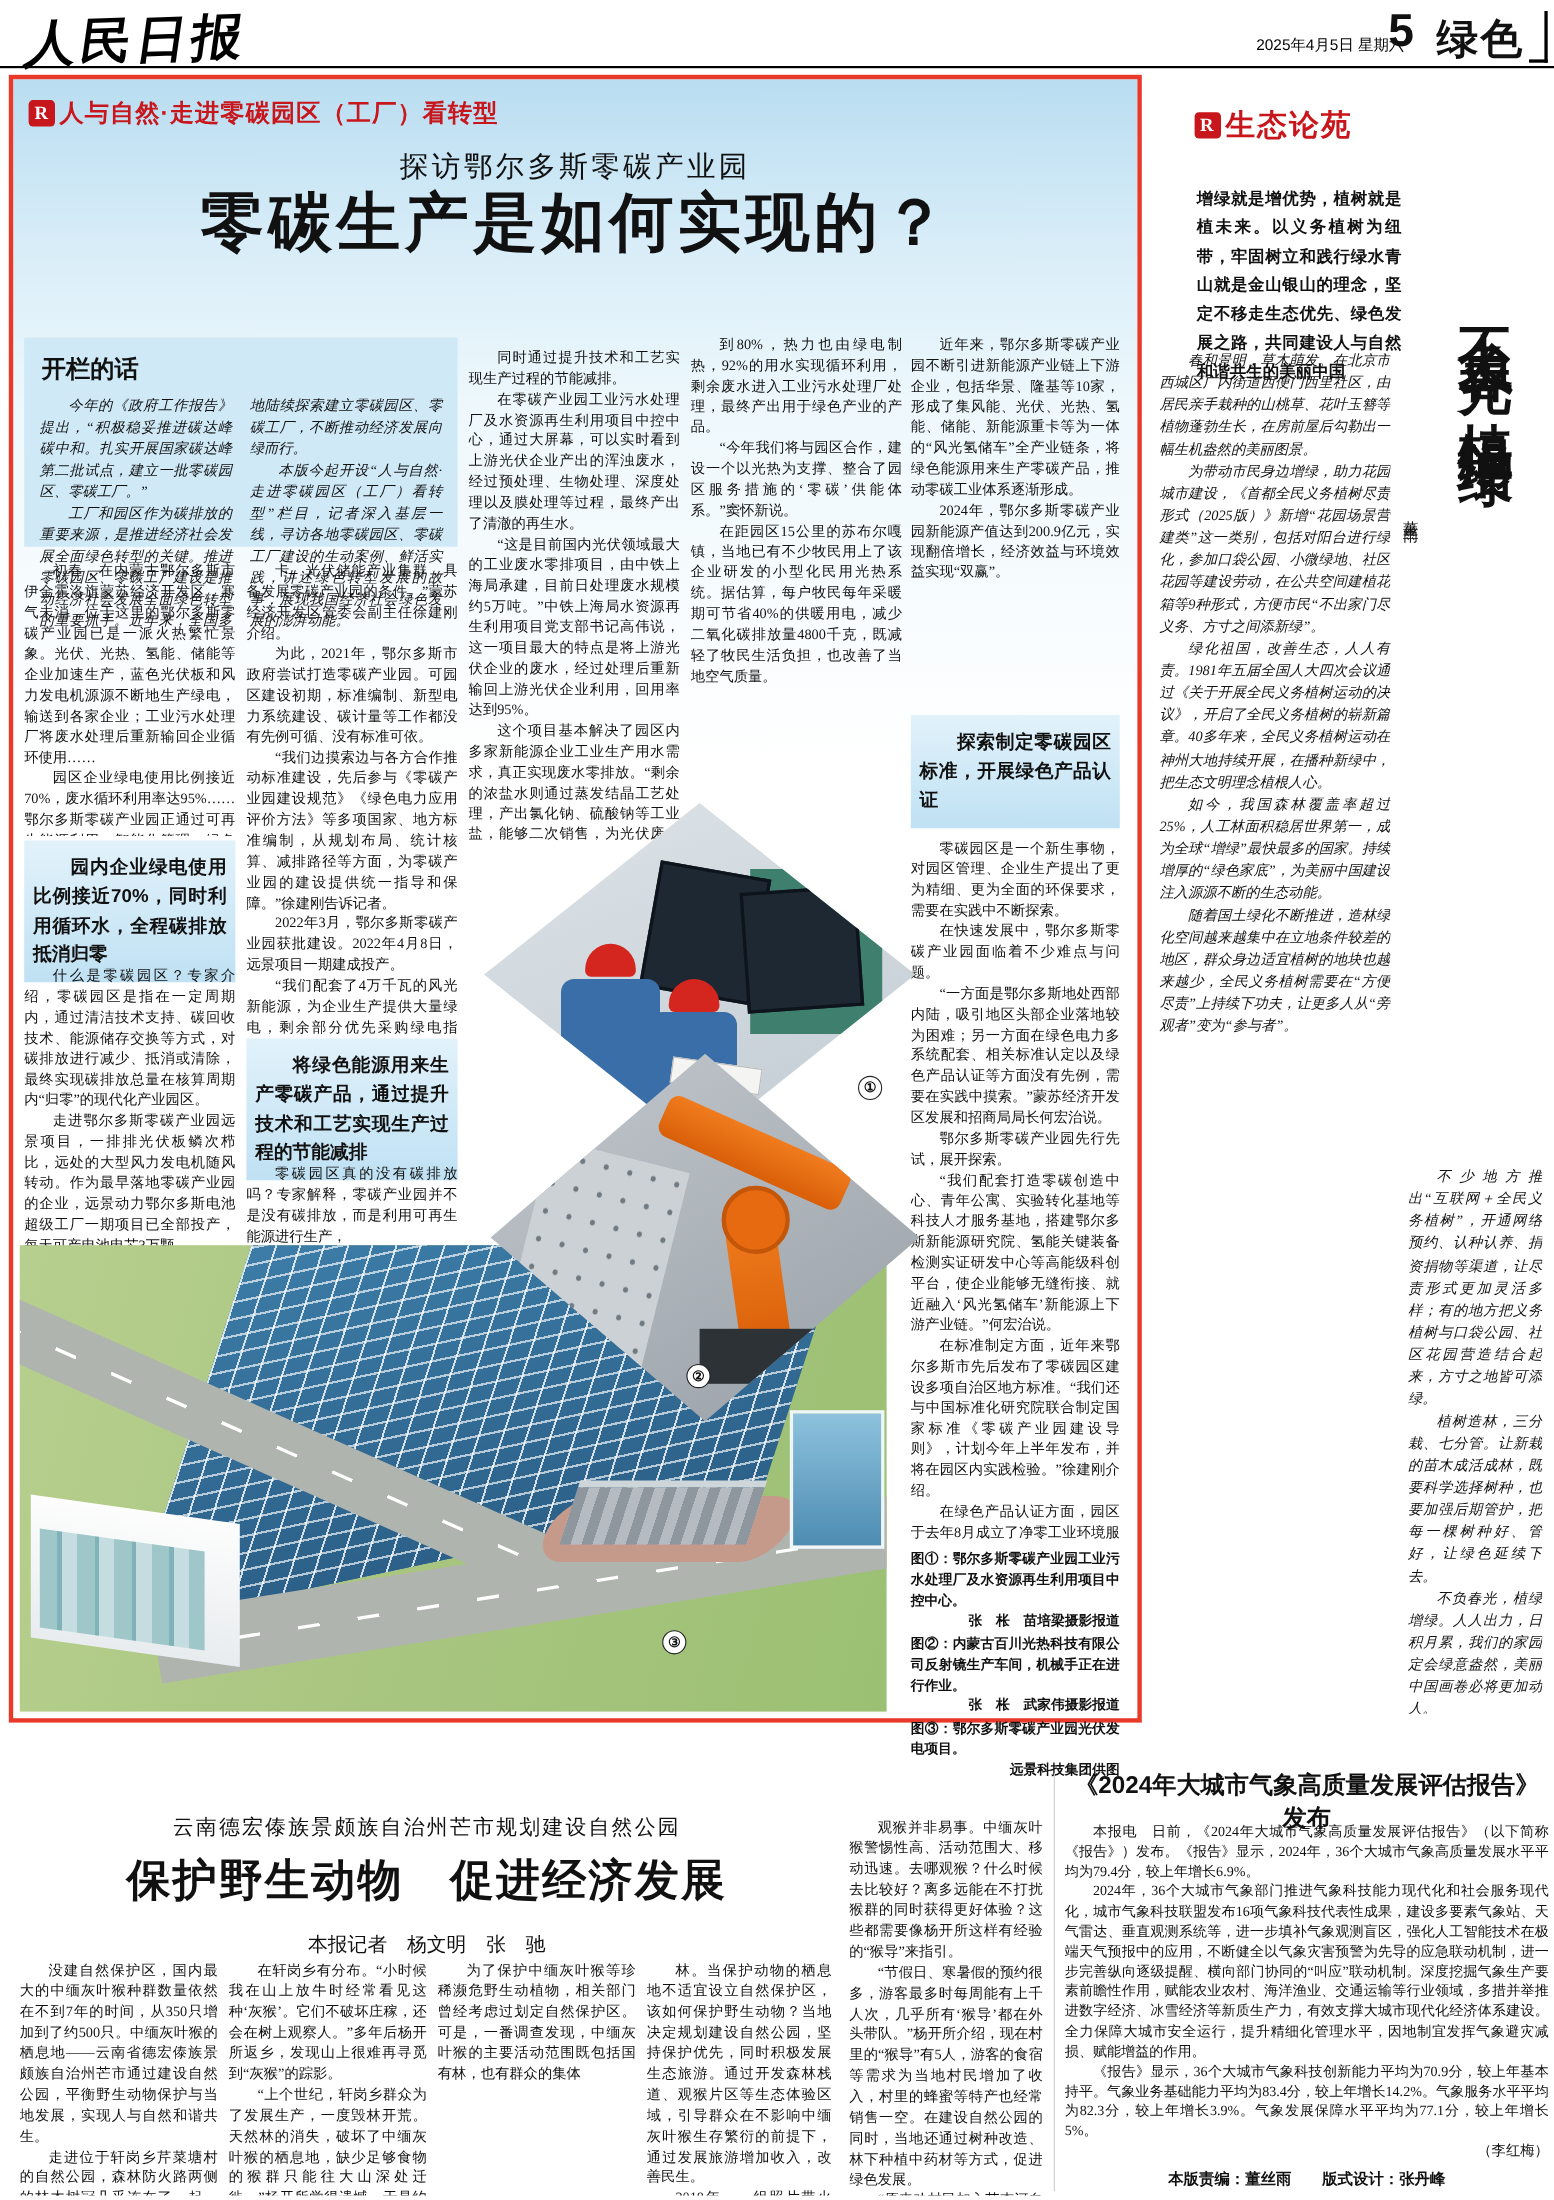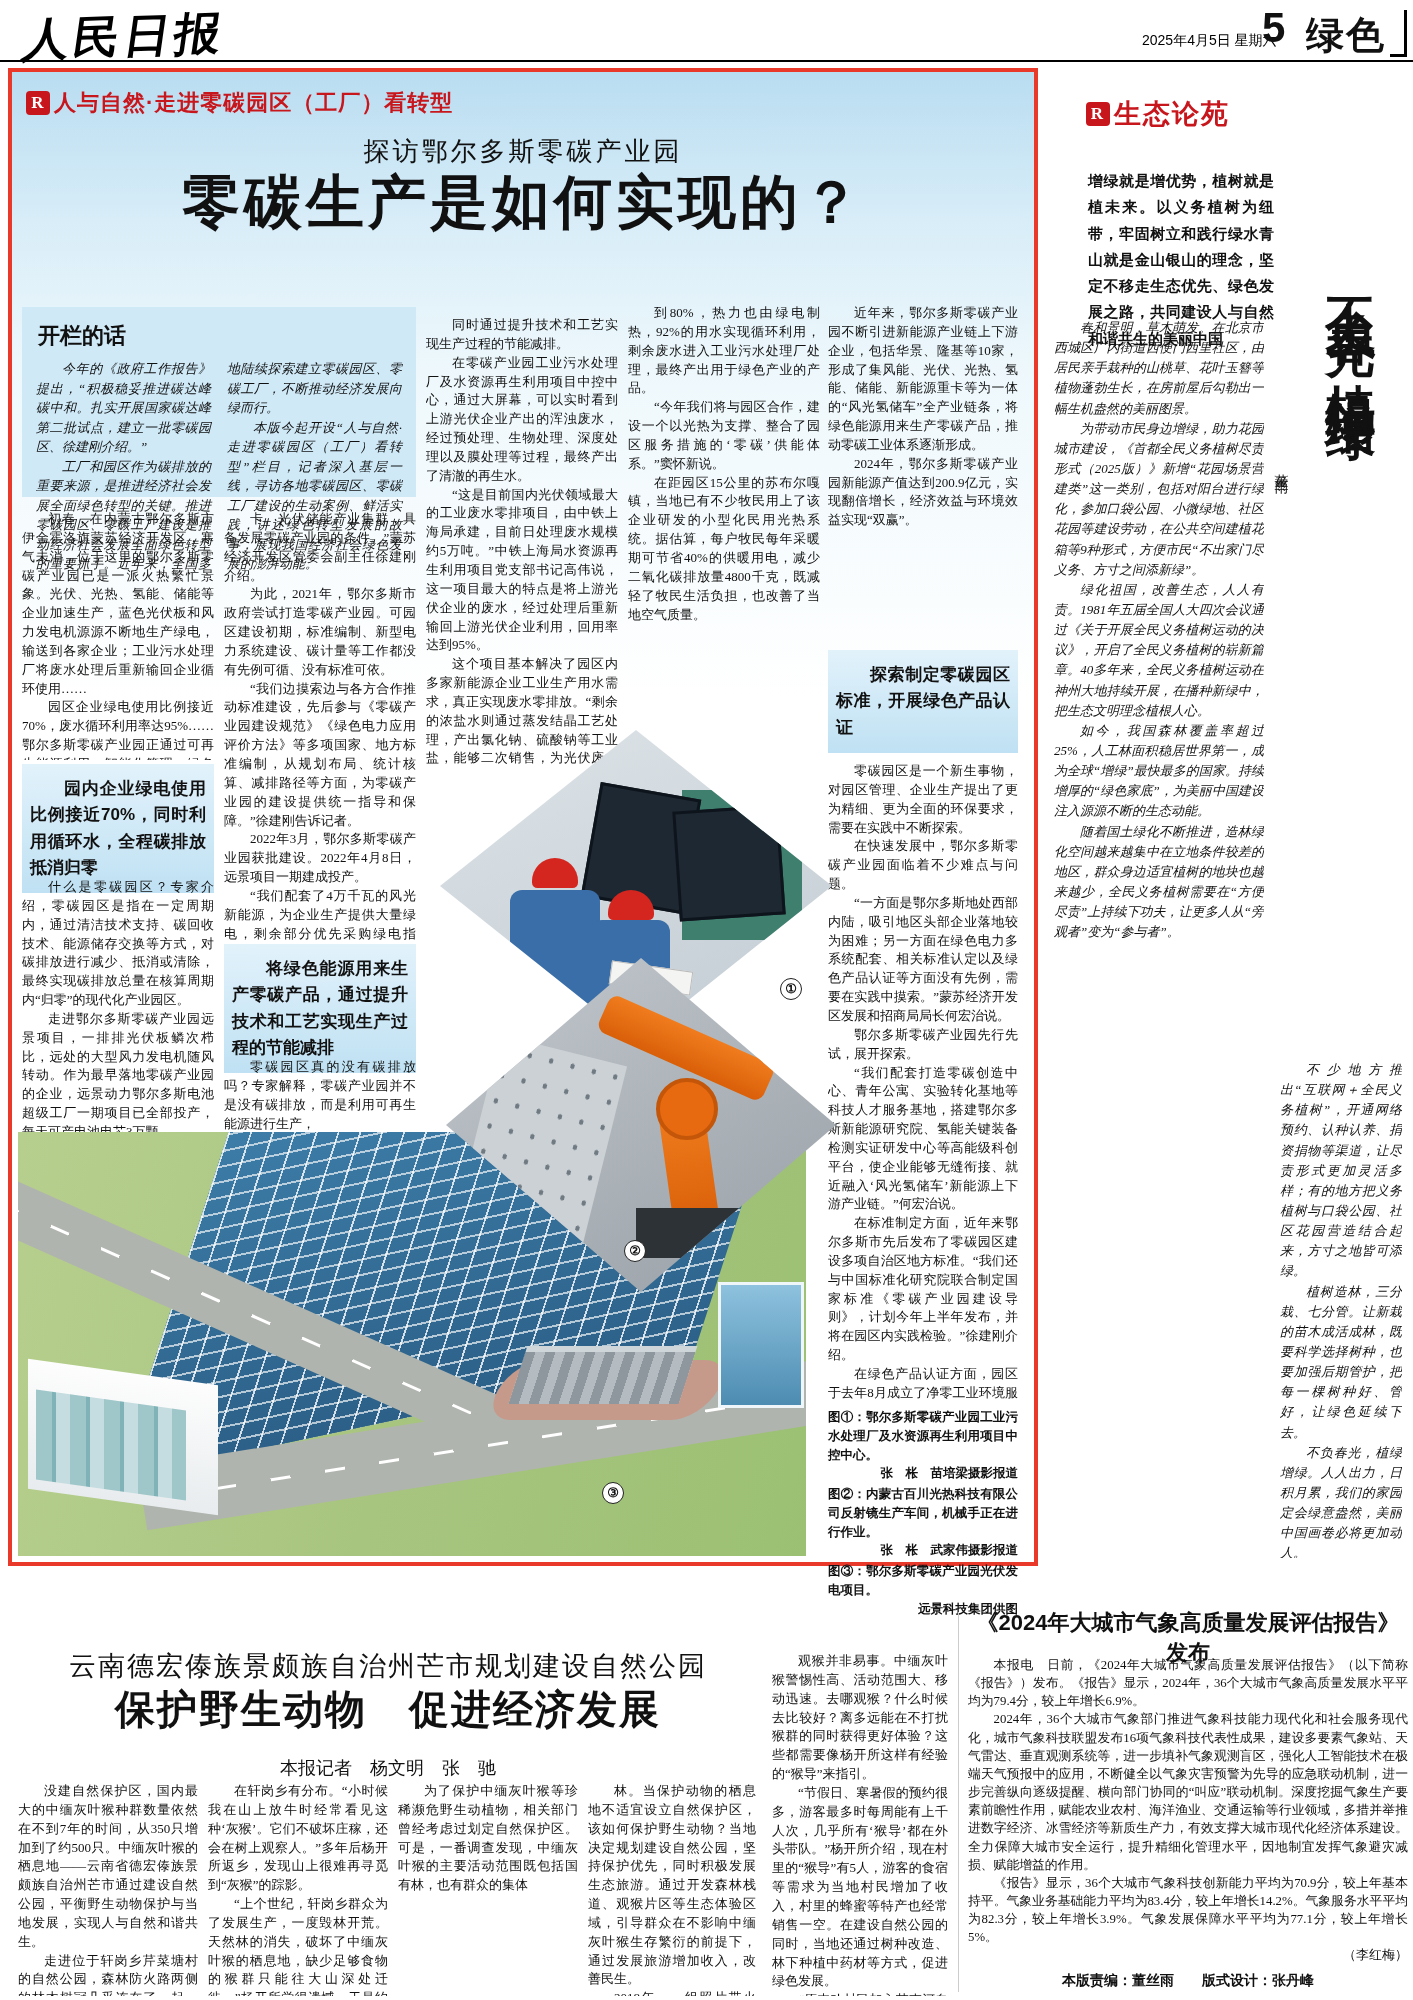--- a/index.html
+++ b/index.html
@@ -76,21 +76,21 @@
   
   .eco-head{font-family:"Liberation Sans",sans-serif;font-weight:900;font-size:27px;color:#c8161d;letter-spacing:2px;}
   .eco-intro{font-size:15px;line-height:1.75;font-weight:700;text-align:justify;font-family:"Liberation Sans",sans-serif;}
   .eco-title{writing-mode:vertical-rl;font-size:50px;font-weight:900;font-family:"Liberation Serif",serif;letter-spacing:10px;}
   .eco-title .gap{display:inline-block;height:46px;}
   .eco-author{writing-mode:vertical-rl;font-size:14px;letter-spacing:4px;}
   .eco-body{font-size:13px;line-height:1.55;text-align:justify;font-style:italic;overflow:hidden;}
   .eco-body p{margin:0;text-indent:2em;}
 
   
-  .w-kicker{text-align:center;font-size:27px;font-family:"Liberation Sans",sans-serif;letter-spacing:2px;}
+  .w-kicker{text-align:center;font-size:19px;font-family:"Liberation Sans",sans-serif;letter-spacing:2px;}
   .w-headline{text-align:center;font-size:40px;font-weight:900;font-family:"Liberation Sans",sans-serif;letter-spacing:2px;}
   .w-byline{text-align:center;font-size:18px;}
   .wx-headline{text-align:center;font-size:22px;font-weight:900;font-family:"Liberation Sans",sans-serif;}
   .wx-body{font-size:12.8px;line-height:1.42;text-align:justify;}
   .wx-body p{margin:0;text-indent:2em;}
   .signoff{text-align:right;font-size:13px;margin-top:2px;}
   .credits{text-align:center;font-size:14px;font-weight:700;font-family:"Liberation Sans",sans-serif;}
   .vrule{width:1px;background:#cccccc;}
 </style>
 </head>
@@ -112,21 +112,21 @@
     <div class="abs kicker" style="left:14px;top:16px;">
       <span class="rtag">R</span><span>人与自然·走进零碳园区（工厂）看转型</span>
     </div>
 
     <div class="abs subtitle" style="left:0;top:62px;">探访鄂尔多斯零碳产业园</div>
     <div class="abs headline" style="left:0;top:92px;">零碳生产是如何实现的？</div>
 
     <div class="abs intro-box" style="left:10px;top:235px;width:366px;height:168px;">
       <div class="intro-title">开栏的话</div>
       <div class="intro-cols">
-          <p>今年的《政府工作报告》提出，“积极稳妥推进碳达峰碳中和。扎实开展国家碳达峰第二批试点，建立一批零碳园区、徐建刚介绍。”</p>
+          <p>今年的《政府工作报告》提出，“积极稳妥推进碳达峰碳中和。扎实开展国家碳达峰第二批试点，建立一批零碳园区、零碳工厂。”</p>
           <p>工厂和园区作为碳排放的重要来源，是推进经济社会发展全面绿色转型的关键。推进零碳园区、零碳工厂建设是推动经济社会发展全面绿色转型的重要抓手。近年来，全国多地陆续探索建立零碳园区、零碳工厂，不断推动经济发展向绿而行。</p>
           <p>本版今起开设“人与自然·走进零碳园区（工厂）看转型”栏目，记者深入基层一线，寻访各地零碳园区、零碳工厂建设的生动案例、鲜活实践，讲述绿色转型发展的故事，展现我国经济社会绿色发展的澎湃动能。</p>
         </div>
     </div>
 
     <div class="abs col" style="left:10px;top:438px;width:192px;height:250px;">
         <p>初春，在内蒙古鄂尔多斯市伊金霍洛旗蒙苏经济开发区，寒气未消，位于这里的鄂尔多斯零碳产业园已是一派火热繁忙景象。光伏、光热、氢能、储能等企业加速生产，蓝色光伏板和风力发电机源源不断地生产绿电，输送到各家企业；工业污水处理厂将废水处理后重新输回企业循环使用……</p>
         <p>园区企业绿电使用比例接近70%，废水循环利用率达95%……鄂尔多斯零碳产业园正通过可再生能源利用、智能化管理、绿色产业链构建等创新方式，逐步探索出一条绿色高质量发展的路径。</p>
       </div>
     <div class="abs subhead" style="left:10px;top:692px;width:176px;">

